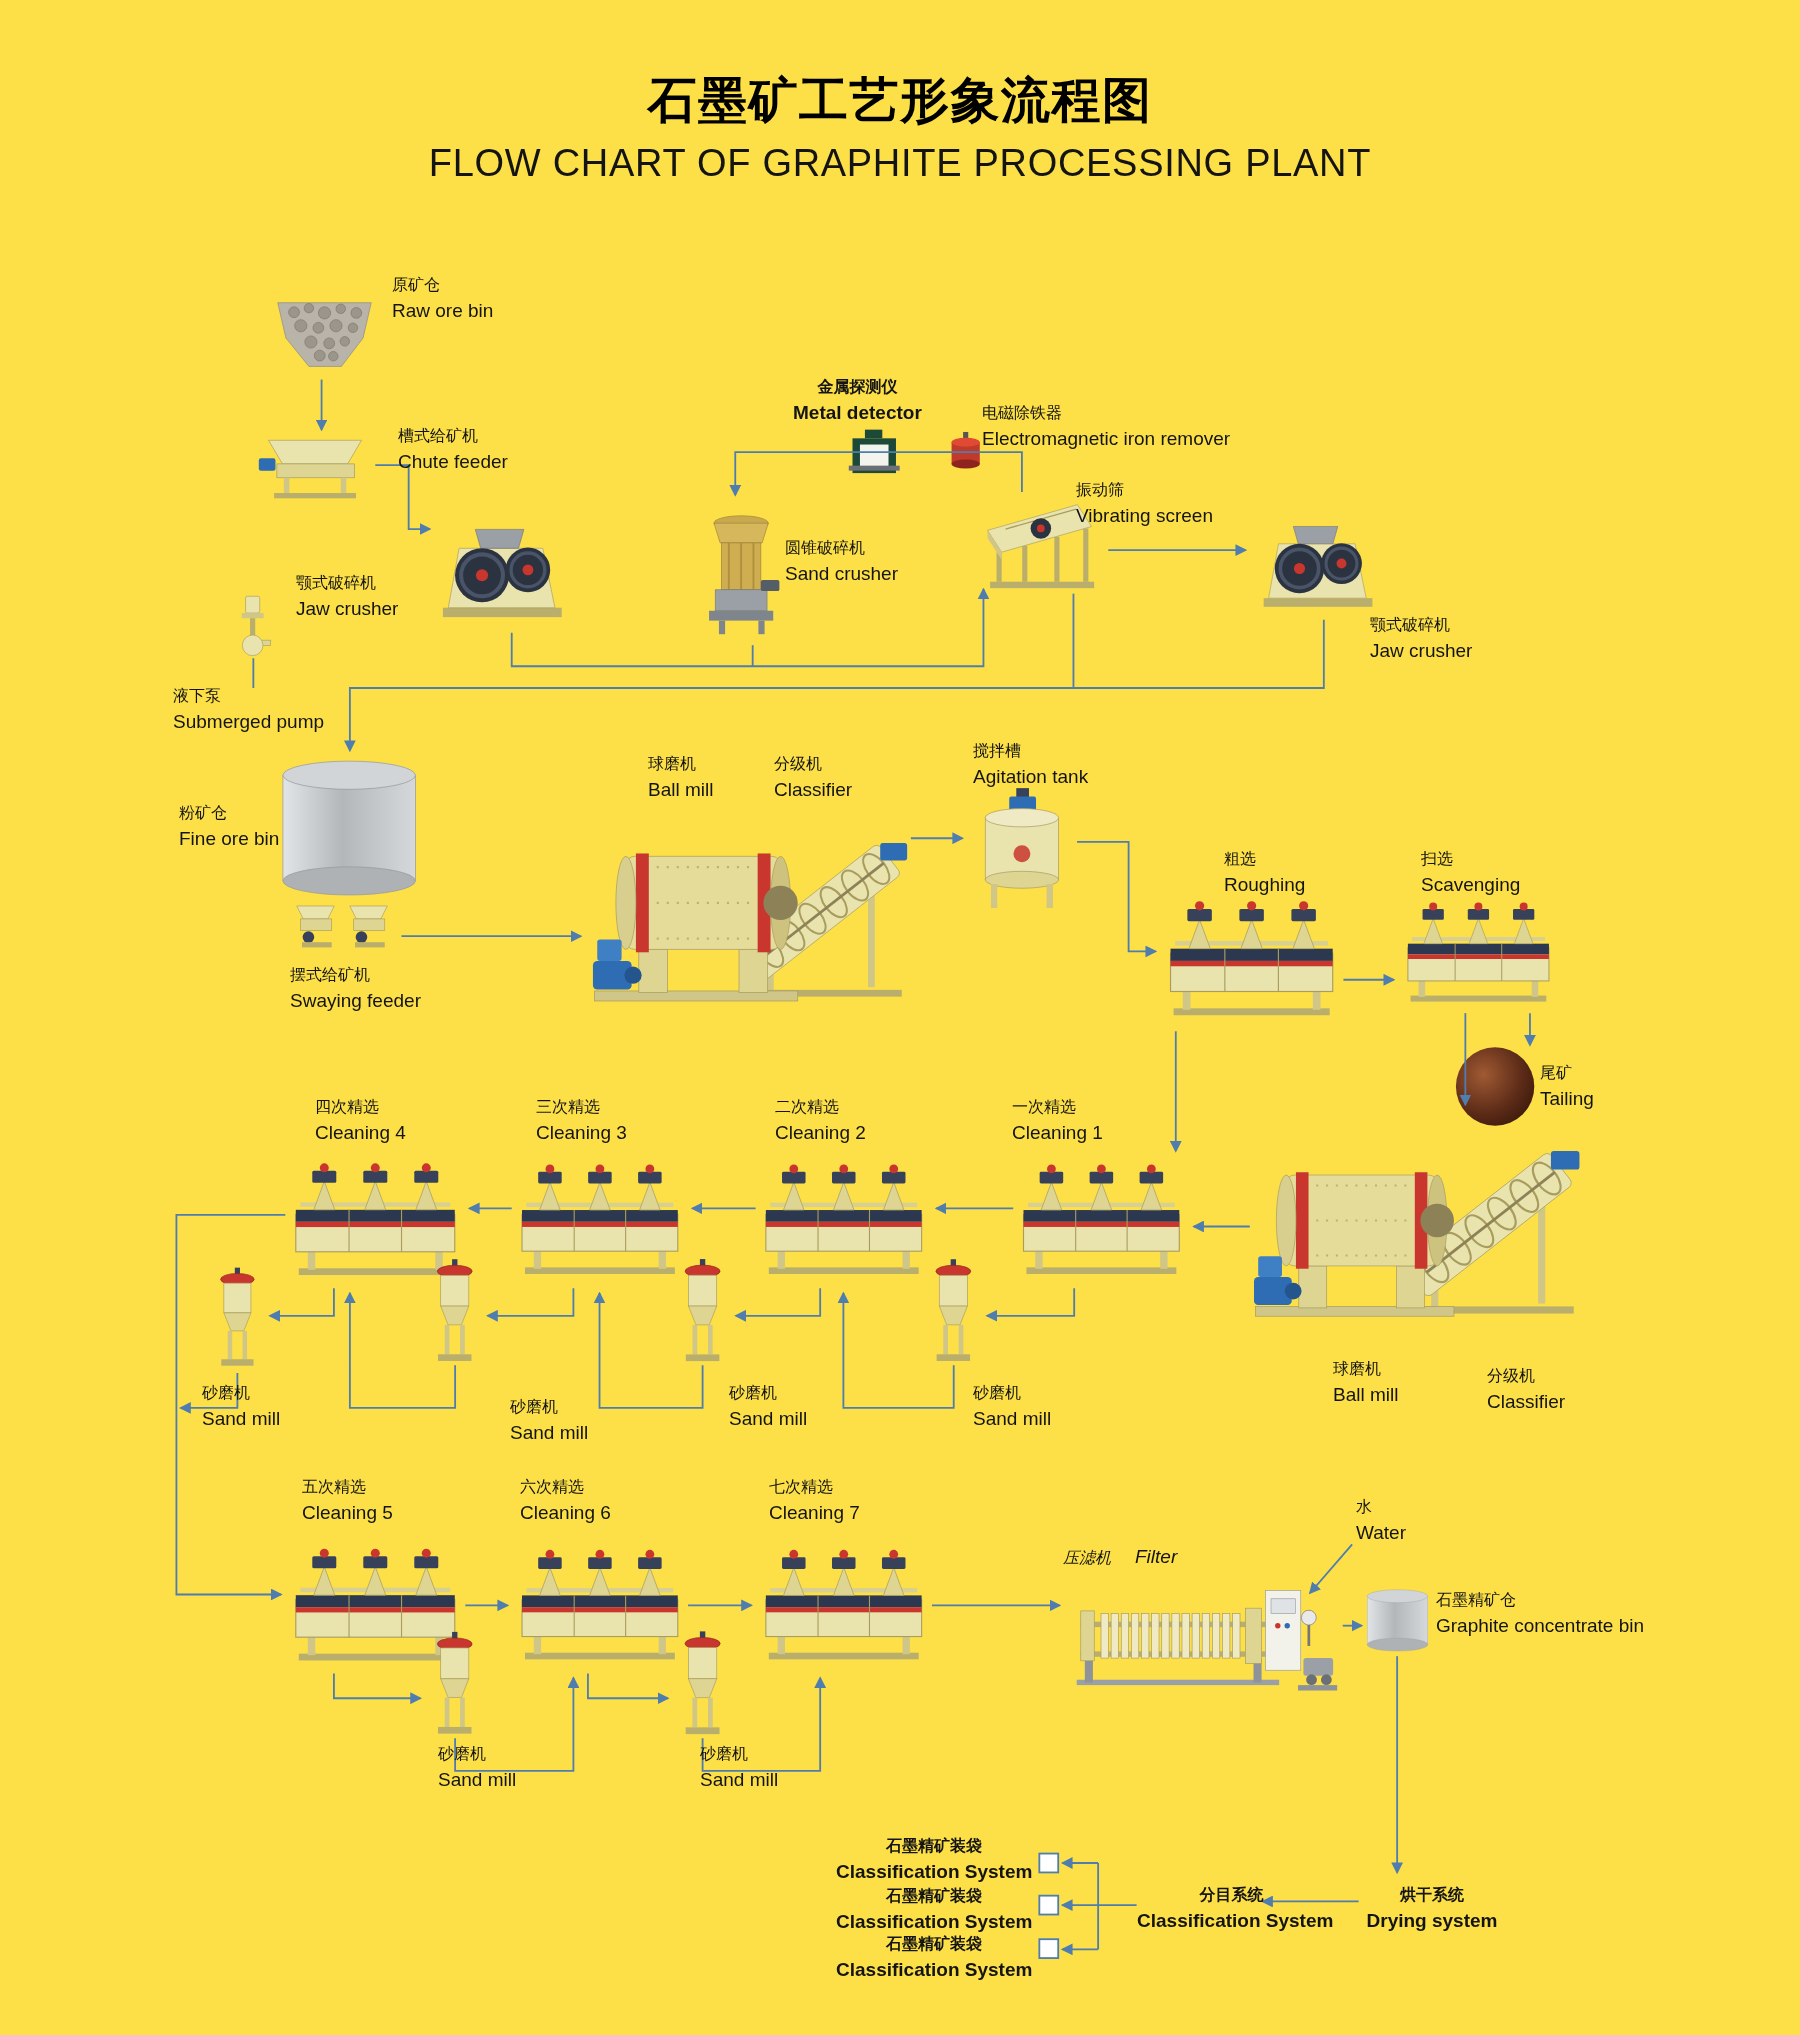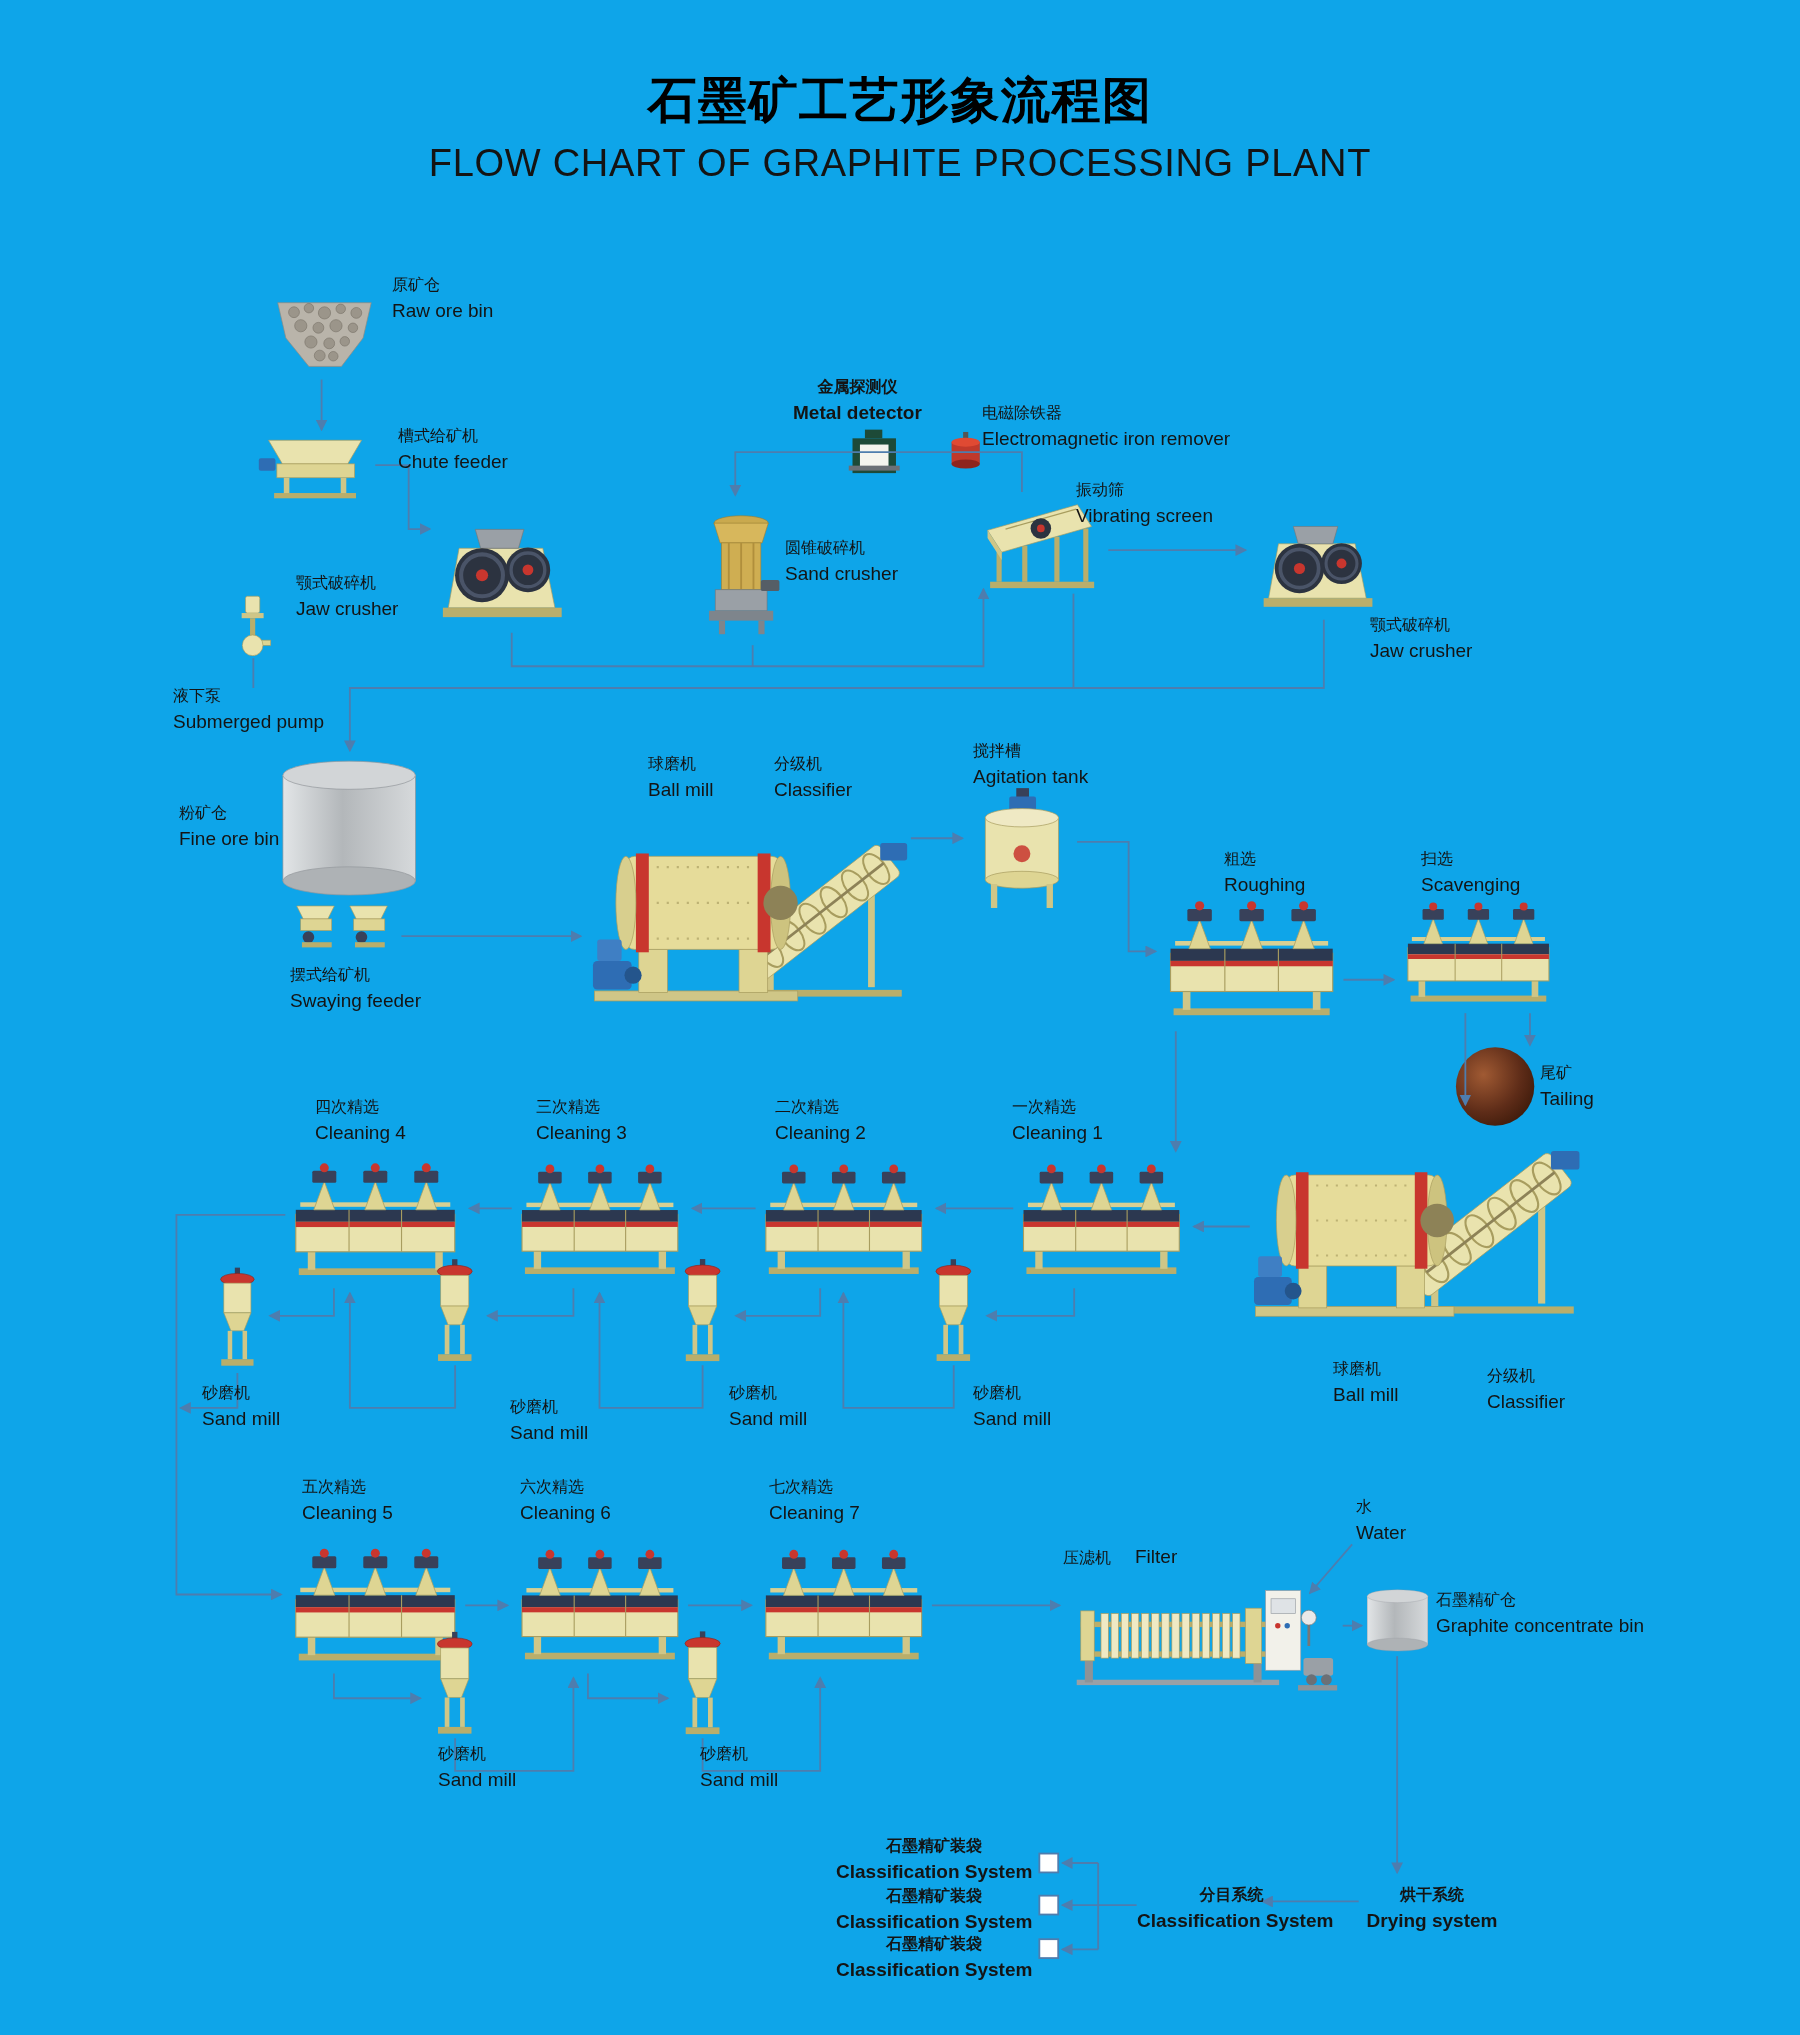--- a/index.html
+++ b/index.html
@@ -1,27 +1,27 @@
 <!DOCTYPE html>
 <html style="font-size:11.6px"><head>
 <meta charset="utf-8">
 <style>
   html,body{margin:0;padding:0;background:#ffffff;}
-  .canvas{position:relative;width:1800px;height:2035px;background:#0ea5e9;
+  .canvas{position:relative;width:1800px;height:2035px;background:#fde047;
           font-family:"Liberation Sans","DejaVu Sans",sans-serif;overflow:hidden;}
   svg.diagram{position:absolute;left:0;top:0;}
   .title-zh{position:absolute;left:0;right:0;top:68px;text-align:center;
             font-size:49px;font-weight:700;color:#000;letter-spacing:1.5px;}
   .title-en{position:absolute;left:0;right:0;top:142px;text-align:center;
             font-size:38px;color:#141414;letter-spacing:0.7px;}
   .label{position:absolute;white-space:nowrap;color:#141414;}
   .label .zh{display:block;font-size:16px;line-height:29px;}
   .label .en{display:block;font-size:19px;line-height:24px;}
   .label.center{text-align:center;font-weight:bold;}
-  .label.row .zh,.label.row .en{display:inline;}
+  .label.row .zh,.label.row .en{display:inline;font-style:italic;}
   .label.row .en{margin-left:24px;}
 </style>
 </head>
 <body>
 
 <div class="canvas">
 
   <div class="title-zh">石墨矿工艺形象流程图</div>
   <div class="title-en">FLOW CHART OF GRAPHITE PROCESSING PLANT</div>
 

